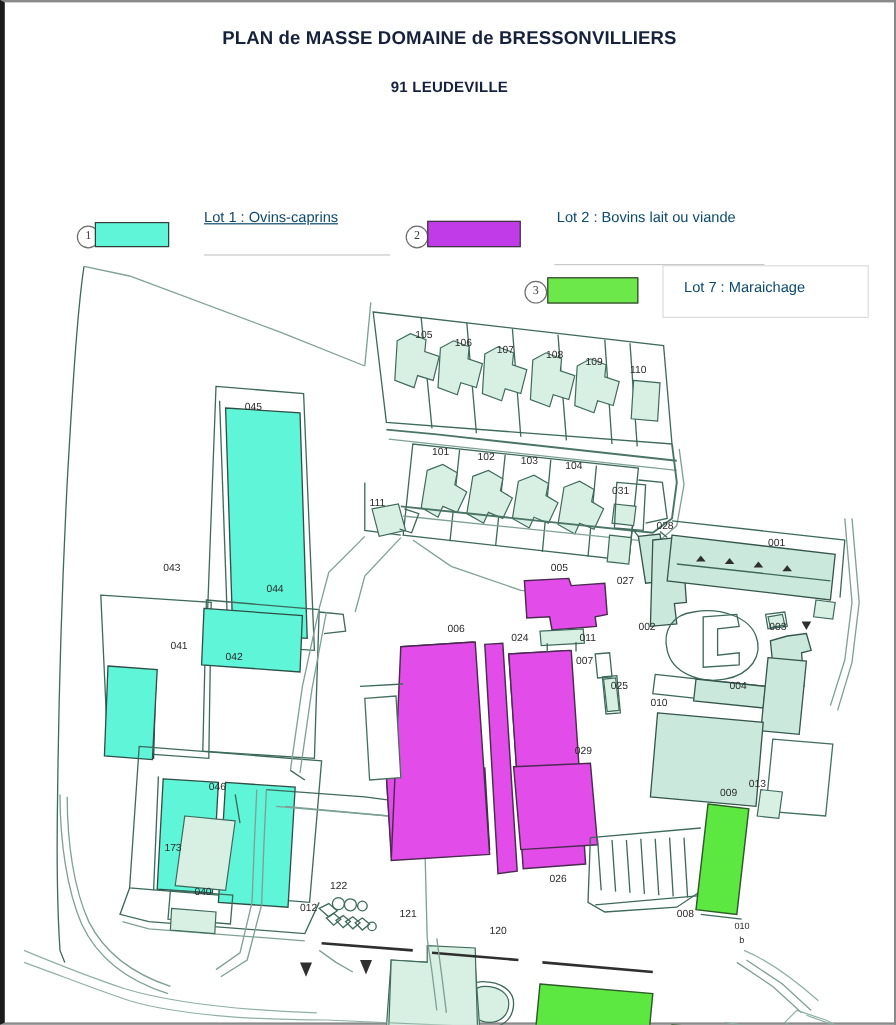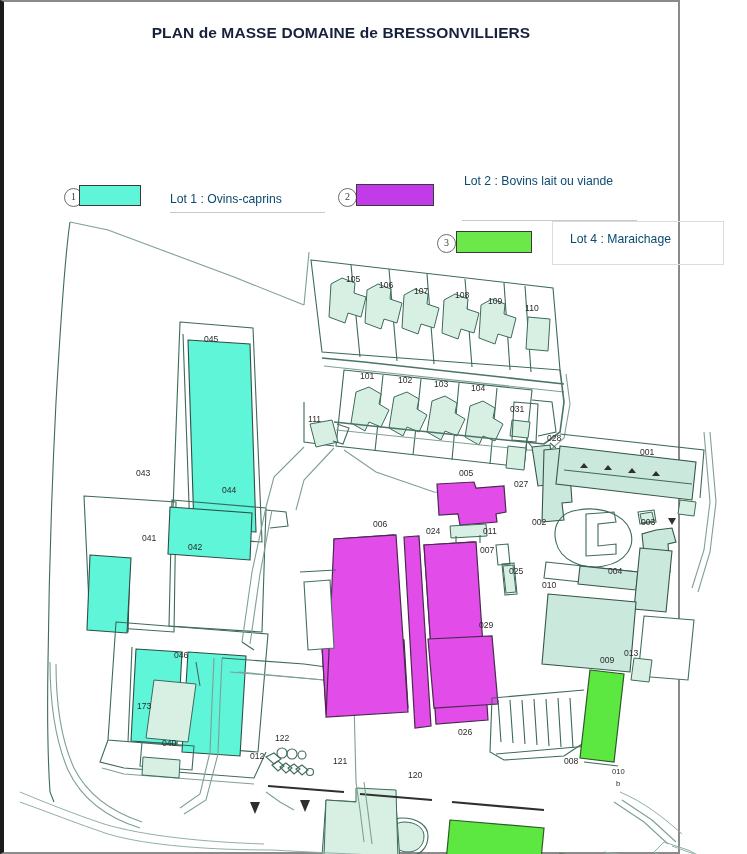--- a/index.html
+++ b/index.html
@@ -1,21 +1,21 @@
 <!DOCTYPE html>
 <html><head>
 <meta charset="utf-8">
 <style>
   html,body{margin:0;padding:0;background:#ffffff;}
   body{
     font-family:"Liberation Sans", sans-serif;
     width:747px;height:854px;overflow:hidden;position:relative;
   }
   #page{
-    position:relative;width:680px;height:854px;
+    position:relative;width:747px;height:854px;
     background:#ffffff;
     box-sizing:border-box;
     border-left:4px solid #1b1b1b;
     border-top:2px solid #8a8a8a;
     border-right:2px solid #8a8a8a;
     border-bottom:2px solid #8a8a8a;
   }
   
   #title{
     position:absolute;left:0;top:22px;width:100%;
@@ -48,37 +48,38 @@
     font-size:8.6px;fill:#2b2b2b;
   }
   .lbl-sm{font-size:7.6px;fill:#2b2b2b;}
 </style>
 </head>
 <body>
 
 <div id="page">
 
   <div id="title">PLAN de MASSE DOMAINE de BRESSONVILLIERS</div>
+  <div id="subtitle">91 LEUDEVILLE</div>
 
   <div>
 
     <div class="legend-num" style="left:60px;top:186px;">1</div>
     <div class="legend-swatch" style="left:75px;top:183px;width:62px;height:21px;background:#5FF5D8;"></div>
-    <div class="legend-text" style="left:166px;top:190px;width:160px;">Lot 1 : Ovins-caprins</div>
+    <div class="legend-text" style="left:166px;top:172px;width:160px;text-decoration:underline;">Lot 1 : Ovins-caprins</div>
     <div class="legend-rule" style="left:166px;top:210px;width:155px;"></div>
 
     <div class="legend-num" style="left:334px;top:186px;">2</div>
     <div class="legend-swatch" style="left:352px;top:182px;width:78px;height:22px;background:#C13BE8;"></div>
     <div class="legend-text" style="left:460px;top:172px;width:150px;">Lot 2 : Bovins lait ou viande</div>
     <div class="legend-rule" style="left:458px;top:218px;width:175px;"></div>
 
     <div class="legend-box" style="left:548px;top:219px;width:170px;height:42px;"></div>
     <div class="legend-num" style="left:433px;top:232px;">3</div>
     <div class="legend-swatch" style="left:452px;top:229px;width:76px;height:22px;background:#6DE84A;"></div>
-    <div class="legend-text" style="left:566px;top:230px;width:150px;">Lot 4 : Maraichage</div>
+    <div class="legend-text" style="left:566px;top:230px;width:150px;">Lot 7 : Maraichage</div>
   </div>
 
   <div id="map">
   <svg width="743" height="752" viewBox="0 0 743 752" xmlns="http://www.w3.org/2000/svg">
     <defs>
       <style>
         .o   { fill:none; stroke:#3e6a5c; stroke-width:1.1; }
         .o2  { fill:none; stroke:#4a7566; stroke-width:1.6; }
         .rd  { fill:none; stroke:#7ea095; stroke-width:1.1; }
         .rd2 { fill:none; stroke:#8fb0a6; stroke-width:1; }

